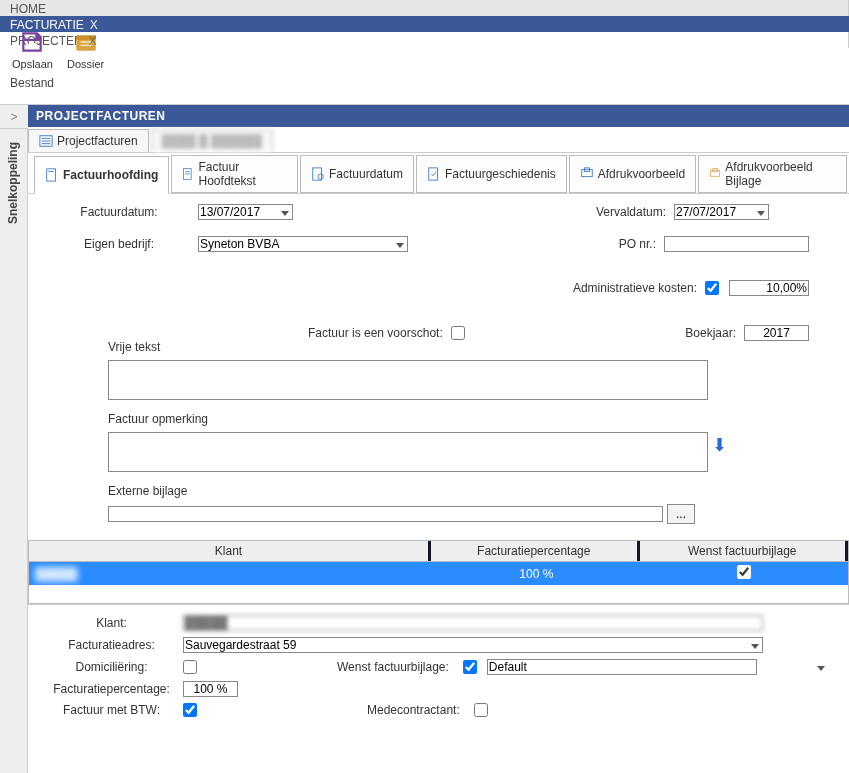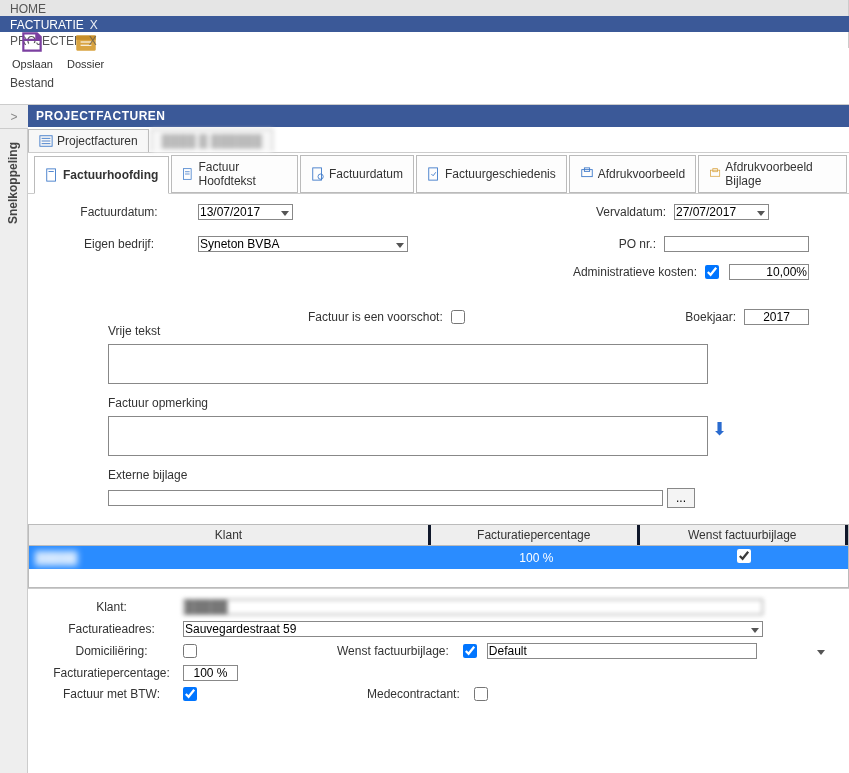--- a/index.html
+++ b/index.html
@@ -204,21 +204,21 @@
 
       <div class="row" style="margin-top:10px;">
         <span class="lbl-r">Eigen bedrijf:</span>
         <span class="sel-wrap"><input type="text" class="val w-med" value="Syneton BVBA" style=""></span>
         <span class="sp"></span>
         <span class="lbl-r2" style="width:120px;">PO nr.:</span>
         <input type="text" class="val" style="width: 145px;" value="">
         <span style="width:20px;"></span>
       </div>
 
-      <div class="row" style="margin-top:6px;">
+      <div class="row" style="margin-top:22px;">
         <span class="lbl-r"></span>
         <span class="sp"></span>
         <span class="lbl-r2" style="width:170px;">Administratieve kosten:</span>
         <input type="checkbox" checked="" style="">
         <span style="width:10px;"></span>
         <input type="text" class="val" style="width: 80px; text-align: right;" value="10,00%">
         <span style="width:20px;"></span>
       </div>
 
       <div class="row" style="margin-top:10px;">

